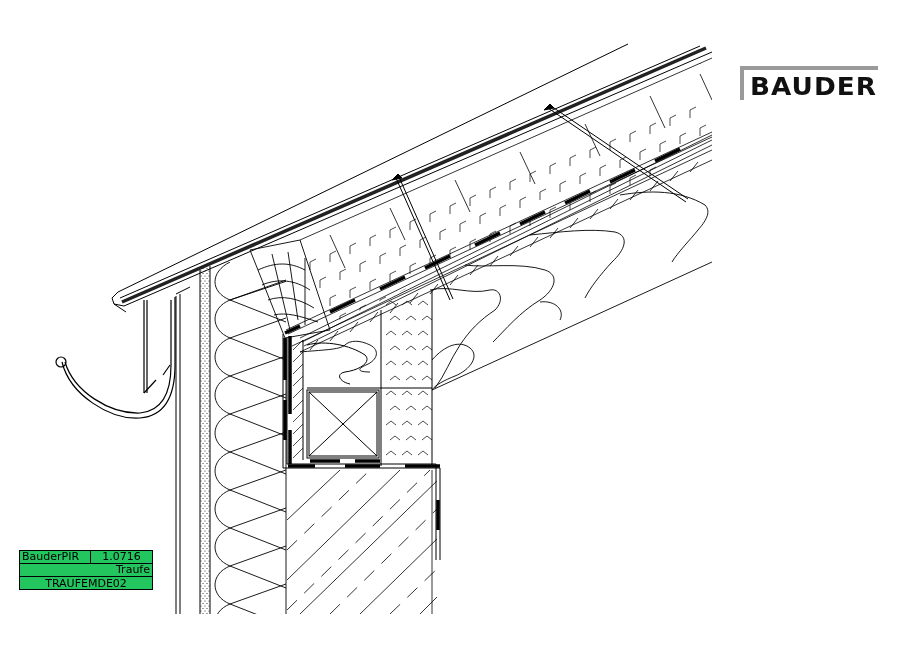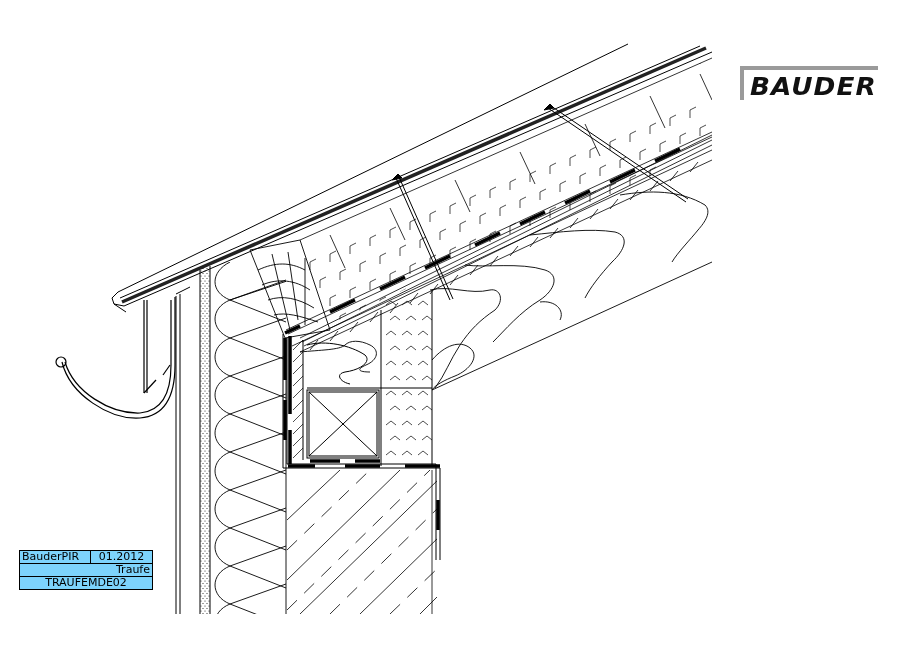--- a/index.html
+++ b/index.html
@@ -1,24 +1,24 @@
 <!DOCTYPE html>
 <html><head>
   <meta charset="utf-8">
   <style>
     html, body { margin: 0; padding: 0; background: #ffffff; }
     body { width: 920px; height: 650px; position: relative; overflow: hidden; font-family: "DejaVu Sans", sans-serif; }
     #drawing { position: absolute; left: 0; top: 0; width: 920px; height: 650px; }
-    .logo { position: absolute; left: 740px; top: 64px; width: 140px; height: 40px; font-style: italic; }
+    .logo { position: absolute; left: 740px; top: 64px; width: 140px; height: 40px; }
     .logo-bar-top { position: absolute; left: 0; top: 2px; width: 138px; height: 4px; background: #9a9a9a; }
     .logo-bar-left { position: absolute; left: 0; top: 2px; width: 4px; height: 34px; background: #9a9a9a; }
     .logo-text { position: absolute; left: 10px; top: 8px; font-family: "DejaVu Sans", sans-serif; font-weight: bold; font-size: 25px; letter-spacing: 1px; color: #111; line-height: 30px; transform: scaleX(1.05); transform-origin: left; }
-    .titleblock { position: absolute; left: 19px; top: 550px; width: 132px; border: 1.5px solid #000; font-family: "DejaVu Sans", sans-serif; font-size: 11px; line-height: 11px; color: #000; background: #7dd3fc; }
+    .titleblock { position: absolute; left: 19px; top: 550px; width: 132px; border: 1.5px solid #000; font-family: "DejaVu Sans", sans-serif; font-size: 11px; line-height: 11px; color: #000; background: #22c55e; }
     .tb-row { display: flex; border-bottom: 1.5px solid #000; height: 12px; }
-    .tb-row:last-child { border-bottom: none; }
+    .tb-row:last-child { border-bottom: none; align-items: center; }
     .tb-cell { padding: 0 2px; white-space: nowrap; }
     .tb-cell.left { width: 66px; border-right: 1.5px solid #000; }
     .tb-cell.right { flex: 1; text-align: center; }
     .tb-cell.full { flex: 1; text-align: right; }
     .tb-cell.center { flex: 1; text-align: center; }
   </style>
 </head>
 <body>
 
 <svg id="drawing" viewBox="0 0 920 650" xmlns="http://www.w3.org/2000/svg">
@@ -235,21 +235,21 @@
 
 <div class="logo">
   <div class="logo-bar-top"></div>
   <div class="logo-bar-left"></div>
   <div class="logo-text">BAUDER</div>
 </div>
 
 <div class="titleblock">
   <div class="tb-row">
     <div class="tb-cell left">BauderPIR</div>
-    <div class="tb-cell right">01.2012</div>
+    <div class="tb-cell right">1.0716</div>
   </div>
   <div class="tb-row">
     <div class="tb-cell full">Traufe</div>
   </div>
   <div class="tb-row">
     <div class="tb-cell center">TRAUFEMDE02</div>
   </div>
 </div>
 
 </body></html>

